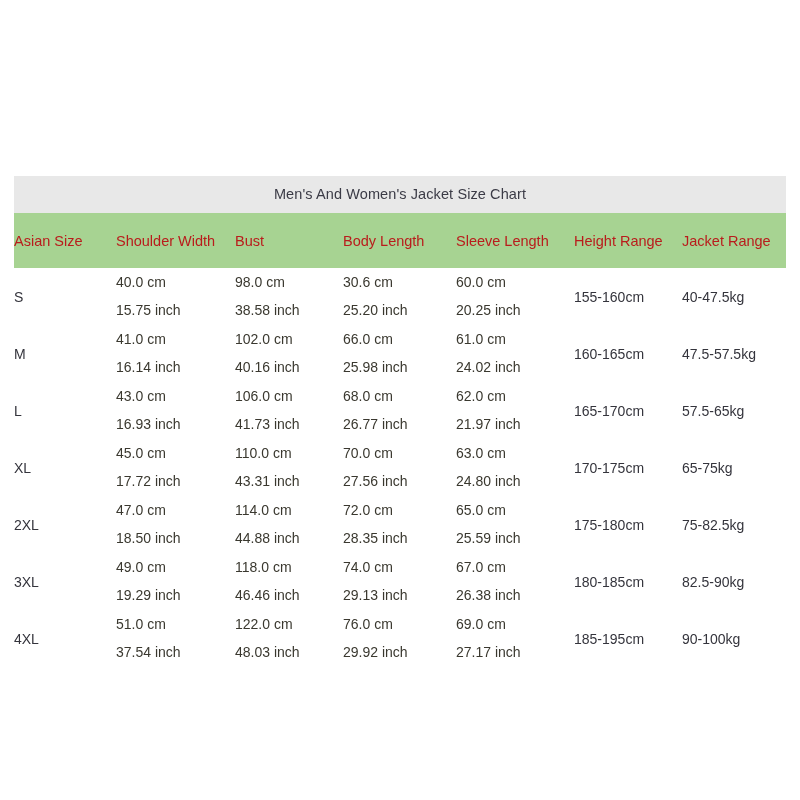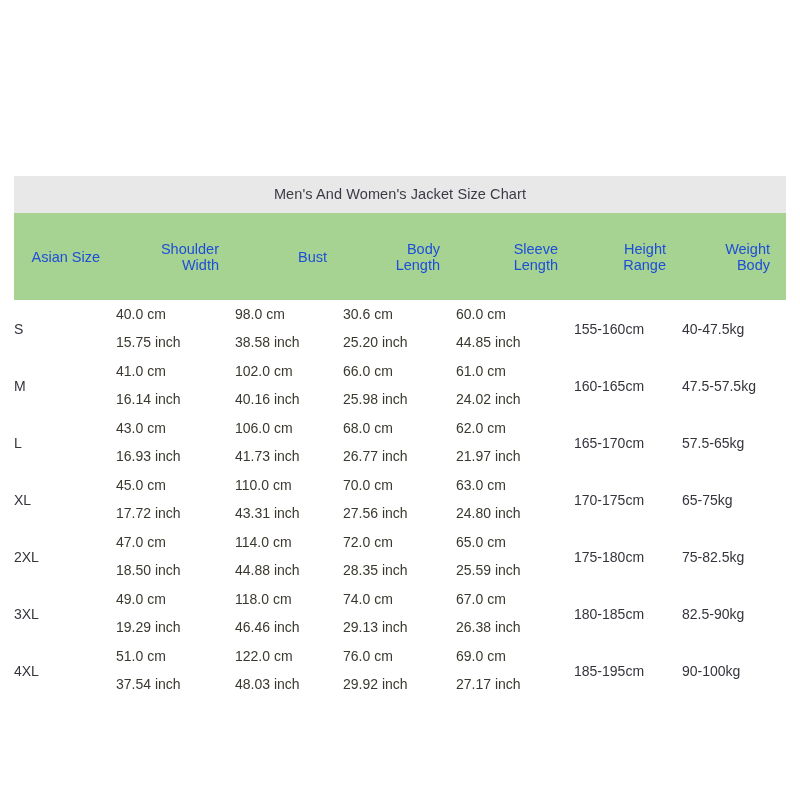--- a/index.html
+++ b/index.html
@@ -48,24 +48,24 @@
   }
 
   table.size-table thead tr {
     background: #a7d392;
   }
 
   table.size-table thead th {
     height: 55px;
     font-weight: normal;
     font-size: 14.5px;
-    color: #1d4ed8;
-    text-align: right;
+    color: #b91c1c;
+    text-align: left;
     vertical-align: middle;
-    padding: 16px;
+    padding: 0;
   }
 
   table.size-table tbody td {
     height: 57px;
     font-size: 14px;
     color: #34343c;
     text-align: left;
     vertical-align: middle;
     padding: 0;
     background: #ffffff;
@@ -120,42 +120,42 @@
         <col class="c-weight">
       </colgroup>
       <thead>
         <tr>
           <th>Asian Size</th>
           <th>Shoulder Width</th>
           <th>Bust</th>
           <th>Body Length</th>
           <th>Sleeve Length</th>
           <th>Height Range</th>
-          <th>Weight Body</th>
+          <th>Jacket Range</th>
         </tr>
       </thead>
       <tbody>
 
         <tr>
           <td class="size-cell">S</td>
           <td class="dual-cell">
             <span class="line-top">40.0 cm</span>
             <span class="line-bottom">15.75 inch</span>
           </td>
           <td class="dual-cell">
             <span class="line-top">98.0 cm</span>
             <span class="line-bottom">38.58 inch</span>
           </td>
           <td class="dual-cell">
             <span class="line-top">30.6 cm</span>
             <span class="line-bottom">25.20 inch</span>
           </td>
           <td class="dual-cell">
             <span class="line-top">60.0 cm</span>
-            <span class="line-bottom">44.85 inch</span>
+            <span class="line-bottom">20.25 inch</span>
           </td>
           <td class="range-cell">155-160cm</td>
           <td class="range-cell">40-47.5kg</td>
         </tr>
 
         <tr>
           <td class="size-cell">M</td>
           <td class="dual-cell">
             <span class="line-top">41.0 cm</span>
             <span class="line-bottom">16.14 inch</span>

